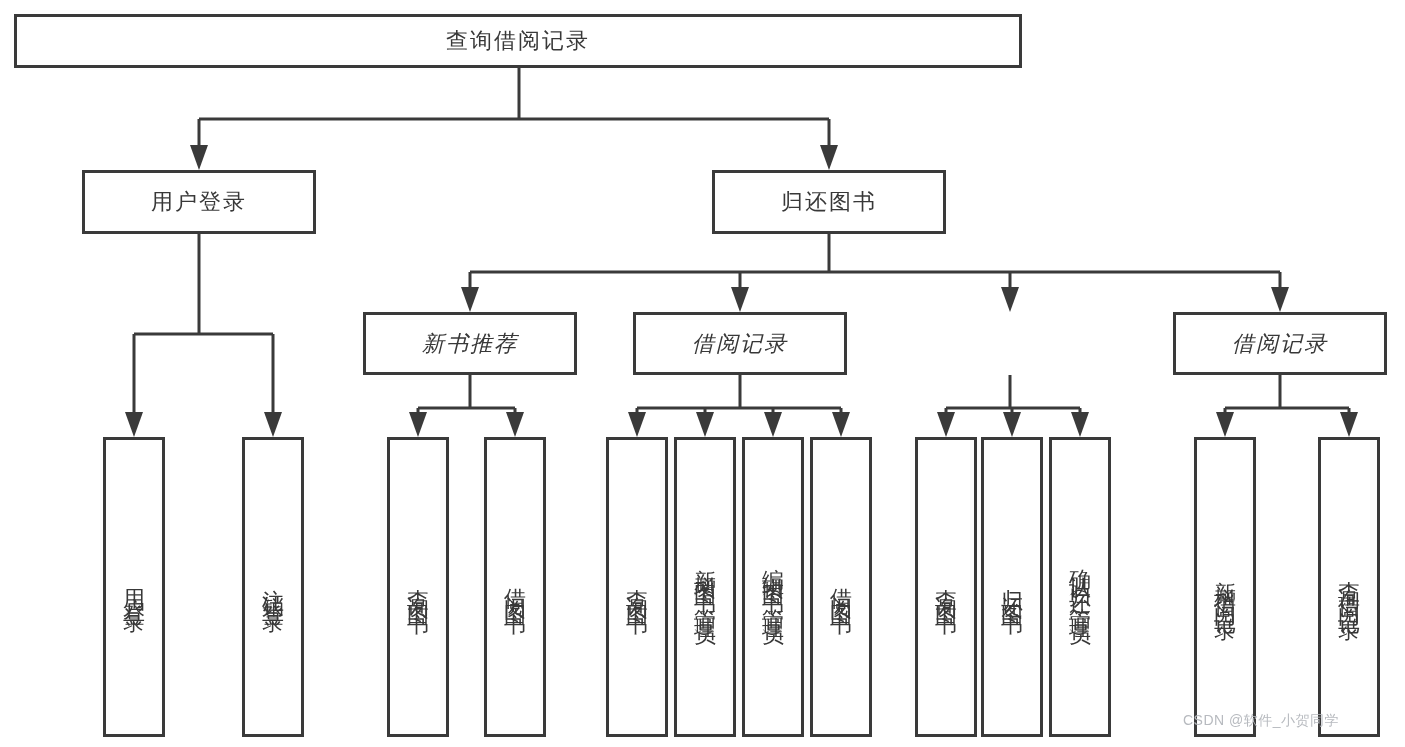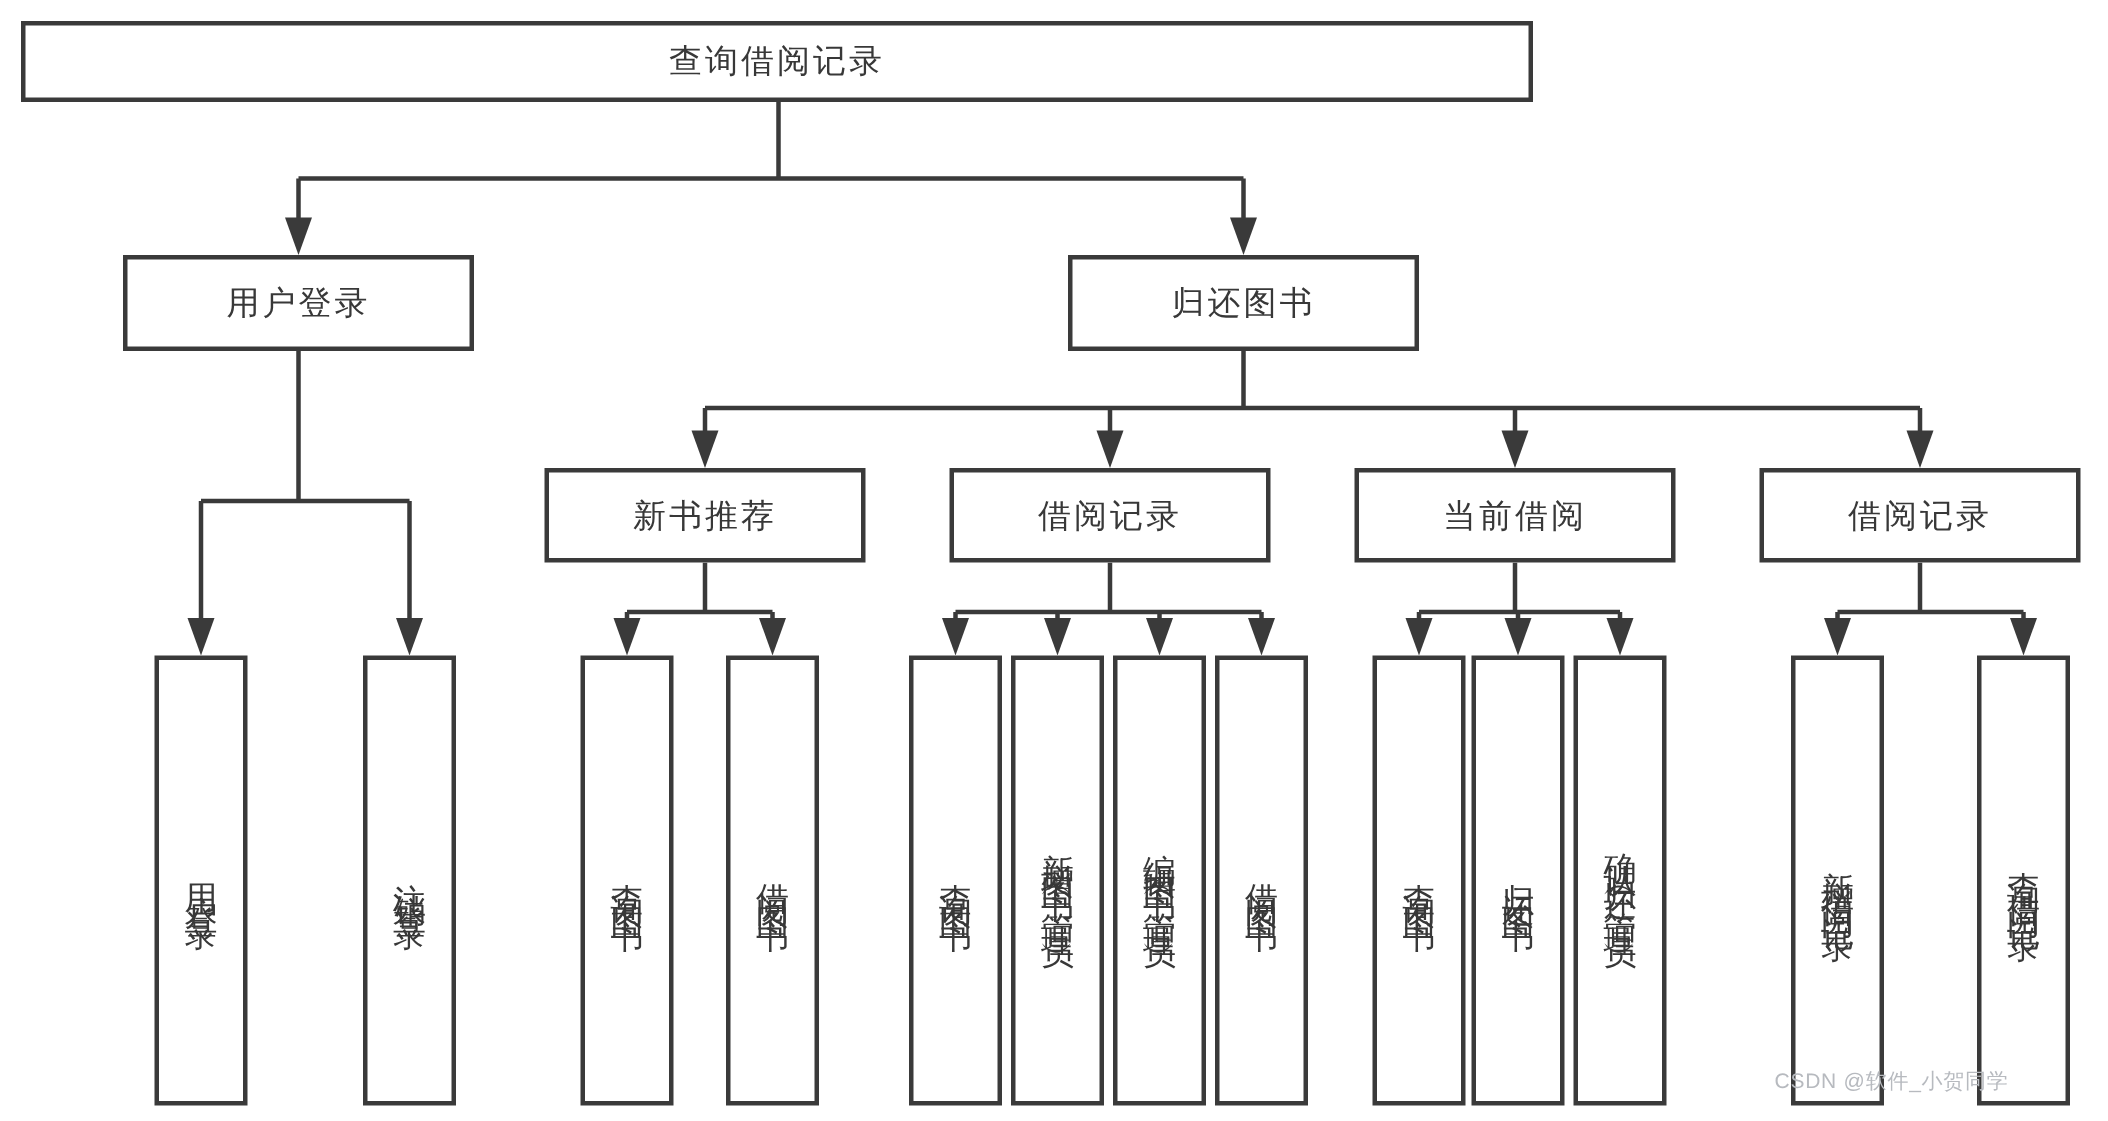--- a/index.html
+++ b/index.html
@@ -23,21 +23,21 @@
   .box{
     position:absolute;
     box-sizing:border-box;
     background:#ffffff;
     border:3px solid var(--line);
     display:flex;align-items:center;justify-content:center;
     z-index:2;
   }
   .root{left:14px;top:14px;width:1008px;height:54px;font-size:22px;letter-spacing:2px;}
   .lvl2{top:170px;width:234px;height:64px;font-size:22px;letter-spacing:2px;}
-  .lvl3{top:312px;width:214px;height:63px;font-size:22px;letter-spacing:2px;}
+  .lvl3{top:312px;width:214px;height:63px;font-size:22px;letter-spacing:2px;font-style:italic;}
   .leaf{top:437px;width:62px;height:300px;}
   .leaf .vtext{
     writing-mode:vertical-rl;
     text-orientation:mixed;
     font-size:22px;
     letter-spacing:8px;
     line-height:1;
     white-space:nowrap;
   }
   .watermark{
@@ -101,23 +101,20 @@
   <div class="box lvl2" style="left:712px">
     <span>归还图书</span>
   </div>
 
   <div class="box lvl3" style="left:363px">
     <span>新书推荐</span>
   </div>
   <div class="box lvl3" style="left:633px">
     <span>借阅记录</span>
   </div>
-  <div class="box lvl3" style="left:903px">
-    <span>当前借阅</span>
-  </div>
   <div class="box lvl3" style="left:1173px">
     <span>借阅记录</span>
   </div>
 
   <div class="box leaf" style="left:103px">
     <span class="vtext">用户登录</span>
   </div>
   <div class="box leaf" style="left:242px">
     <span class="vtext">注销登录</span>
   </div>

